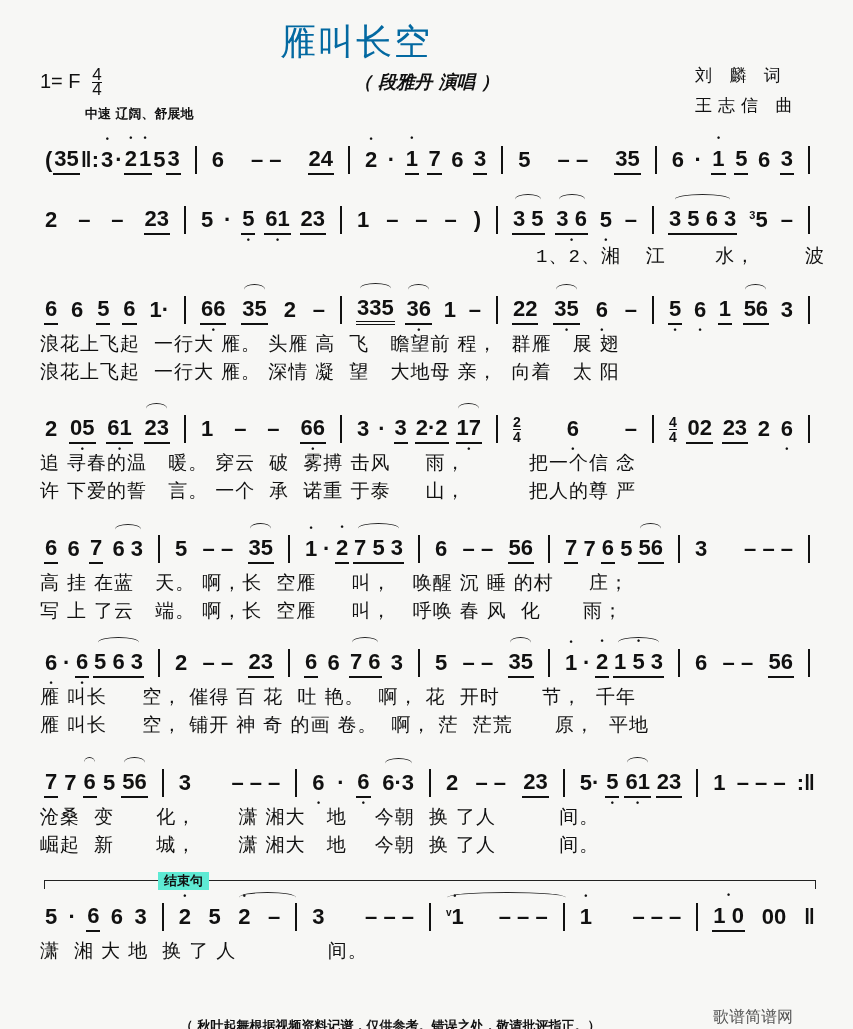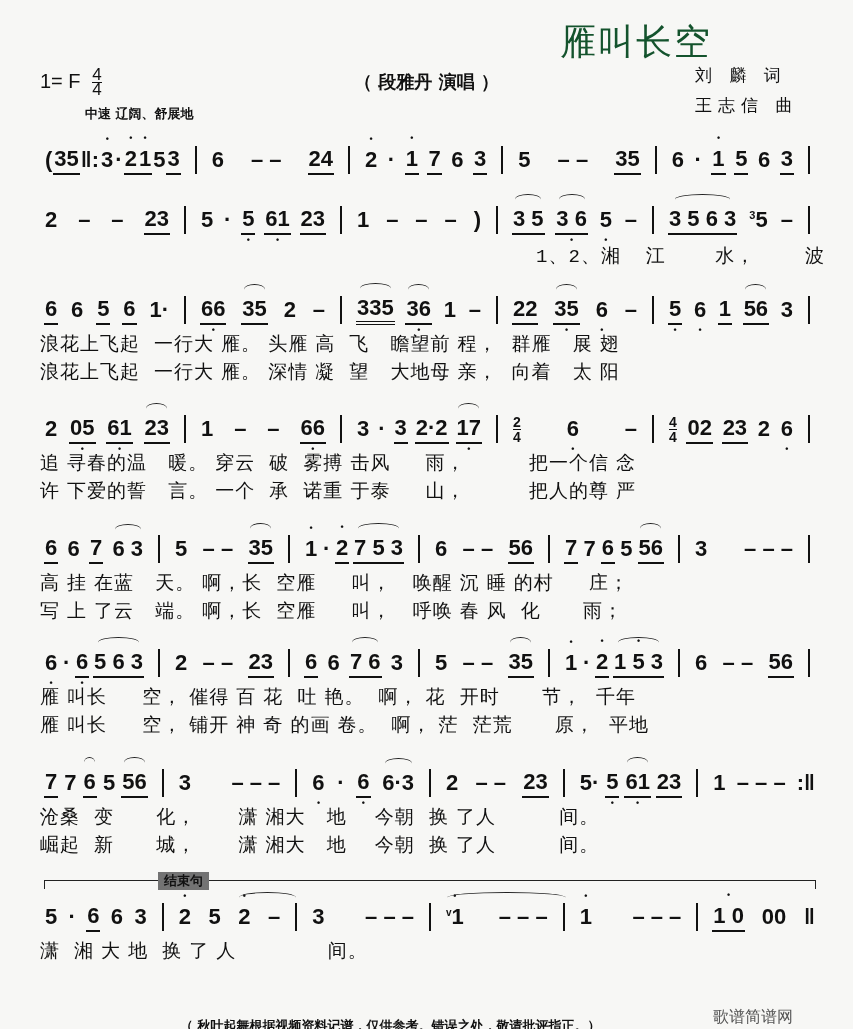--- a/index.html
+++ b/index.html
@@ -4,30 +4,30 @@
   <style>
     html, body { margin: 0; padding: 0; }
     body {
       width: 853px; height: 1029px; position: relative; overflow: hidden;
       background: #f7f7f5;
       font-family: "DejaVu Sans", sans-serif;
       color: #111;
     }
     .abs { position: absolute; }
     .title {
-      left: 0; width: 712px; top: 18px; text-align: right;
-      font-size: 36px; color: #14532d; letter-spacing: 2px;
+      left: 0; width: 712px; top: 18px; text-align: center;
+      font-size: 36px; color: #0369a1; letter-spacing: 2px;
       font-family: "DejaVu Sans", sans-serif;
     }
     .key { left: 40px; top: 68px; font-size: 20px; font-family: "Liberation Sans", sans-serif; }
     .frac { display: inline-block; vertical-align: middle; text-align: center; line-height: 14px; font-size: 17px; margin-left: 6px; }
     .frac span { display: block; }
     .frac .num { border-bottom: 1.5px solid #111; }
     .tempo { left: 40px; top: 105px; font-size: 13px; font-weight: bold; margin-left: 45px; }
-    .singer { left: 0; width: 853px; top: 70px; text-align: center; font-size: 18px; font-weight: bold; }
+    .singer { left: 0; width: 853px; top: 70px; text-align: center; font-size: 18px; font-weight: bold; font-style: italic; }
     .credit { left: 695px; font-size: 17px; letter-spacing: 6px; }
 
     .row { position: absolute; left: 40px; width: 780px; }
     .notes {
       position: absolute; left: 0; top: 0; height: 34px; width: 780px;
       font-family: "Liberation Sans", sans-serif; font-weight: bold; font-size: 22px;
       white-space: nowrap; display: flex; align-items: center;
     }
     .bar { display: inline-block; width: 2px; height: 28px; background: #111; margin: 0 10px; }
     .m { display: inline-flex; align-items: center; flex: 1; justify-content: space-between; padding: 0 4px; }
@@ -35,21 +35,21 @@
     .u { border-bottom: 2px solid #111; padding-bottom: 1px; }
     .uu { border-bottom: 4px double #111; }
     .hi::before { content: "•"; position: absolute; left: 50%; top: -13px; font-size: 9px; transform: translateX(-50%); }
     .lo::after { content: "•"; position: absolute; left: 50%; bottom: -12px; font-size: 9px; transform: translateX(-50%); }
     .slur { position: absolute; top: -12px; left: 10%; width: 80%; height: 10px; border-top: 1.5px solid #222; border-radius: 50% 50% 0 0; }
     .lyric {
       position: absolute; left: 0; width: 780px; font-family: "DejaVu Serif", serif; font-size: 19px;
       white-space: pre; letter-spacing: 1px;
     }
     .endline { left: 44px; top: 880px; width: 770px; height: 8px; border-top: 1.5px solid #222; border-left: 1.5px solid #222; border-right: 1.5px solid #222; }
-    .endlabel { left: 158px; top: 872px; background: #737373; padding: 0 6px; font-size: 13px; font-weight: bold; }
+    .endlabel { left: 158px; top: 872px; background: #5eead4; padding: 0 6px; font-size: 13px; font-weight: bold; }
     .footnote { left: 180px; top: 1017px; font-size: 13px; font-weight: bold; }
     .watermark { left: 713px; top: 1007px; font-size: 16px; color: #555; }
     .watermark .wm2 { color: #d96a18; }
   </style>
 </head>
 <body>
 
 <div class="abs title">雁叫长空</div>
 <div class="abs key">
   <span>1= F</span>

